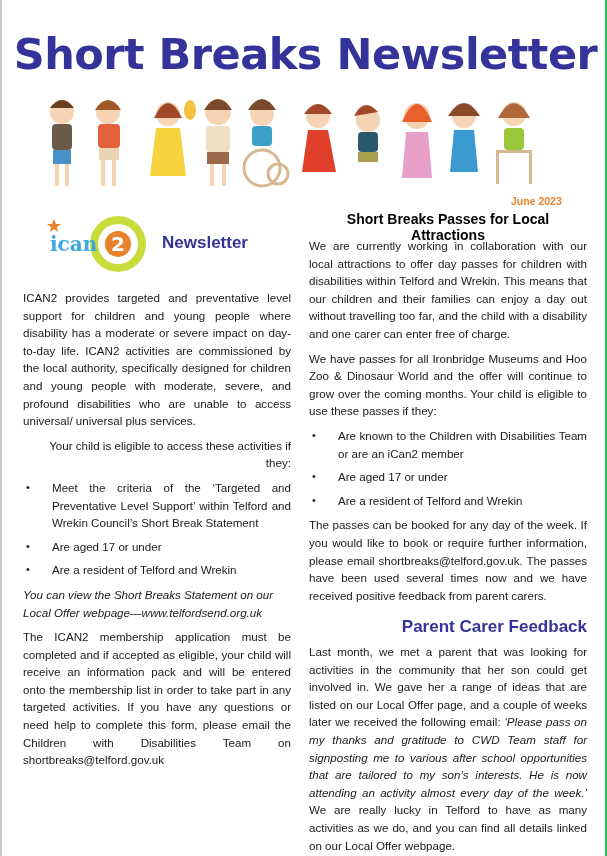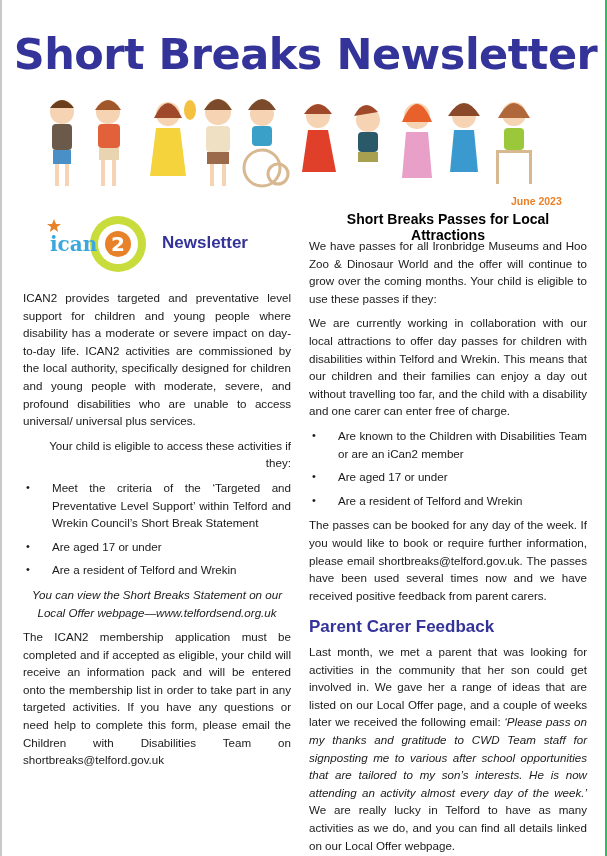--- a/index.html
+++ b/index.html
@@ -39,21 +39,21 @@
   .bullets li { position: relative; padding-left: 29px; margin-bottom: 6px; }
   .bullets li .dot {
     position: absolute; left: 3px; top: 0; font-size: 11px;
   }
   .italic { font-style: italic; margin-top: 12px; }
   .sec-title-orange {
     position: absolute; left: 307px; top: 211px; width: 278px; text-align: center;
     font-size: 14px; font-weight: bold; color: #000000;
   }
   .sec-title-blue {
-    position: absolute; left: 307px; top: 617px; width: 278px; text-align: left;
+    position: absolute; left: 307px; top: 617px; width: 278px; text-align: right;
     font-size: 17px; font-weight: bold; color: #333399;
   }
   .feedback-col { left: 307px; top: 643px; width: 278px; }
 </style>
 </head>
 <body>
 
 <div class="page">
 
   <div class="title">Short Breaks Newsletter</div>
@@ -141,28 +141,28 @@
   <div class="membership-title">Newsletter</div>
 
   <div class="col left-col">
     <p>ICAN2 provides targeted and preventative level support for children and young people where disability has a moderate or severe impact on day-to-day life. ICAN2 activities are commissioned by the local authority, specifically designed for children and young people with moderate, severe, and profound disabilities who are unable to access universal/ universal plus services.</p>
     <p style="text-align:right">Your child is eligible to access  these activities if they:</p>
     <ul class="bullets">
       <li><span class="dot">•</span><span>Meet the criteria of the ‘Targeted and Preventative Level Support’ within Telford and Wrekin Council’s Short Break Statement</span></li>
       <li><span class="dot">•</span><span>Are aged 17 or under</span></li>
       <li><span class="dot">•</span><span>Are a resident of Telford and Wrekin</span></li>
     </ul>
-    <p class="italic" style="text-align:center">You can view the Short Breaks Statement on our Local Offer webpage—www.telfordsend.org.uk</p>
+    <p class="italic" style="text-align:left">You can view the Short Breaks Statement on our Local Offer webpage—www.telfordsend.org.uk</p>
     <p>The ICAN2 membership application must be completed and if accepted as eligible, your child will receive an information pack and will be entered onto the membership list in order to take part in any targeted activities. If you have any questions or need help to complete this form, please email the Children with Disabilities Team on shortbreaks@telford.gov.uk</p>
   </div>
 
   <div class="sec-title-orange">Short Breaks Passes for Local Attractions</div>
   <div class="col right-col">
+    <p>We are currently working in collaboration with our local attractions to offer day passes for children with disabilities within Telford and Wrekin. This means that our children and their families can enjoy a day out without travelling too far, and the child with a disability and one carer can enter free of charge.</p>
     <p>We have passes for all Ironbridge Museums and Hoo Zoo &amp; Dinosaur World and the offer will continue to grow over the coming months. Your child is eligible to use these passes if they:</p>
-    <p>We are currently working in collaboration with our local attractions to offer day passes for children with disabilities within Telford and Wrekin. This means that our children and their families can enjoy a day out without travelling too far, and the child with a disability and one carer can enter free of charge.</p>
     <ul class="bullets">
       <li><span class="dot">•</span><span>Are known to the Children with Disabilities Team or are an iCan2 member</span></li>
       <li><span class="dot">•</span><span>Are aged 17 or under</span></li>
       <li><span class="dot">•</span><span>Are a resident of Telford and Wrekin</span></li>
     </ul>
     <p>The passes can be booked for any day of the week. If you would like to book or require further information, please email shortbreaks@telford.gov.uk. The passes have been used several times now and we have received positive feedback from parent carers.</p>
   </div>
 
   <div class="sec-title-blue">Parent Carer Feedback</div>
   <div class="col feedback-col">

